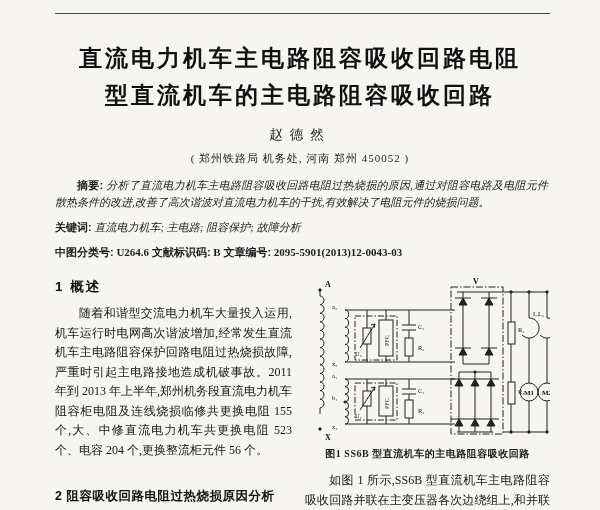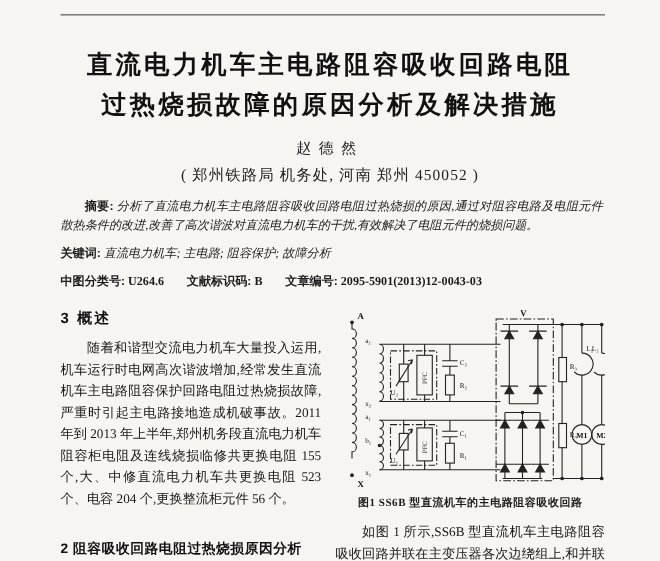--- a/index.html
+++ b/index.html
@@ -8,28 +8,28 @@
   .page { position:absolute; inset:0; }
 
   .hdr { position:absolute; top:0; left:55px; right:50px; height:11px; overflow:hidden;
          display:flex; justify-content:space-between; font-size:9px; color:#3a3a3a; }
   .hdr span { margin-top:-3px; letter-spacing:1px; }
   .hdr-rule { position:absolute; top:13px; left:55px; right:50px; border-top:1.6px solid #4a4a4a; }
 
   .title { margin-top:40px; text-align:center; font-family:"Liberation Sans","DejaVu Sans",sans-serif;
            font-weight:bold; font-size:23px; line-height:37px; letter-spacing:3px; color:#111; }
   .author { margin-top:12px; text-align:center; font-size:13.5px; letter-spacing:7px; color:#222; }
-  .affil { margin-top:7px; text-align:center; font-size:14px; letter-spacing:1px; color:#222; }
+  .affil { margin-top:7px; text-align:center; font-size:11px; letter-spacing:1px; color:#222; }
 
   .meta { margin:11px 52px 0 55px; font-size:11px; }
   .abstract { line-height:17px; text-align:justify; text-indent:2em; font-style:italic; color:#1a1a1a; }
   .lbl { font-family:"Liberation Sans","DejaVu Sans",sans-serif; font-weight:bold; font-style:normal; }
   .kw { margin-top:9px; font-style:italic; }
   .clc { margin-top:10px; font-style:normal; font-weight:bold; }
-  .clc .seg { margin-right:18px; }
+  .clc .seg { }
 
   .cols { display:flex; gap:13px; margin:14px 50px 0 55px; }
   .col { width:245px; }
   h3.h1 { font-family:"Liberation Sans","DejaVu Sans",sans-serif; font-size:13.5px; letter-spacing:2px;
           margin:4px 0 8px 0; color:#111; }
   h3.h2 { font-family:"Liberation Sans","DejaVu Sans",sans-serif; font-size:12.5px; letter-spacing:.5px;
           margin:28px 0 4px 0; color:#111; }
   h4.h21 { font-family:"Liberation Sans","DejaVu Sans",sans-serif; font-size:12px; letter-spacing:.5px;
            margin:4px 0 4px 0; color:#111;text-align:center; }
   p.body { font-size:12px; line-height:19.5px; text-align:justify; text-indent:2em; color:#161616; }
@@ -41,40 +41,40 @@
 </style>
 </head>
 <body>
 
 <div class="page">
 
   <div class="hdr-rule"></div>
 
   <div class="title">
     <div>直流电力机车主电路阻容吸收回路电阻</div>
-    <div>过热烧损故障的原因分析及解决措施</div>
+    <div>型直流机车的主电路阻容吸收回路</div>
   </div>
 
   <div class="author">赵德然</div>
   <div class="affil">( 郑州铁路局 机务处, 河南 郑州 450052 )</div>
 
   <div class="meta">
     <p class="abstract"><span class="lbl">摘要:</span> <span>分析了直流电力机车主电路阻容吸收回路电阻过热烧损的原因,通过对阻容电路及电阻元件散热条件的改进,改善了高次谐波对直流电力机车的干扰,有效解决了电阻元件的烧损问题。</span></p>
     <p class="kw"><span class="lbl">关键词:</span> <span>直流电力机车; 主电路; 阻容保护; 故障分析</span></p>
     <p class="clc">
       <span class="seg"><span class="lbl">中图分类号:</span> <span>U264.6</span></span>
       <span class="seg"><span class="lbl">文献标识码:</span> <span>B</span></span>
       <span class="seg"><span class="lbl">文章编号:</span> <span>2095-5901(2013)12-0043-03</span></span>
     </p>
   </div>
 
   <div class="cols">
 
     <div class="col">
-      <h3 class="h1">3  概述</h3>
+      <h3 class="h1">1  概述</h3>
       <p class="body">随着和谐型交流电力机车大量投入运用,机车运行时电网高次谐波增加,经常发生直流机车主电路阻容保护回路电阻过热烧损故障,严重时引起主电路接地造成机破事故。2011 年到 2013 年上半年,郑州机务段直流电力机车阻容柜电阻及连线烧损临修共更换电阻 155 个,大、中修直流电力机车共更换电阻 523 个、电容 204 个,更换整流柜元件 56 个。</p>
       <h3 class="h2">2  阻容吸收回路电阻过热烧损原因分析</h3>
       <h4 class="h21">2.1  过电流、过电压对阻容吸收回路的影响</h4>
 
     </div>
 
     <div class="col figwrap">
       <svg class="circuit" width="245" height="170" viewBox="0 0 245 170">
 
         <g>

